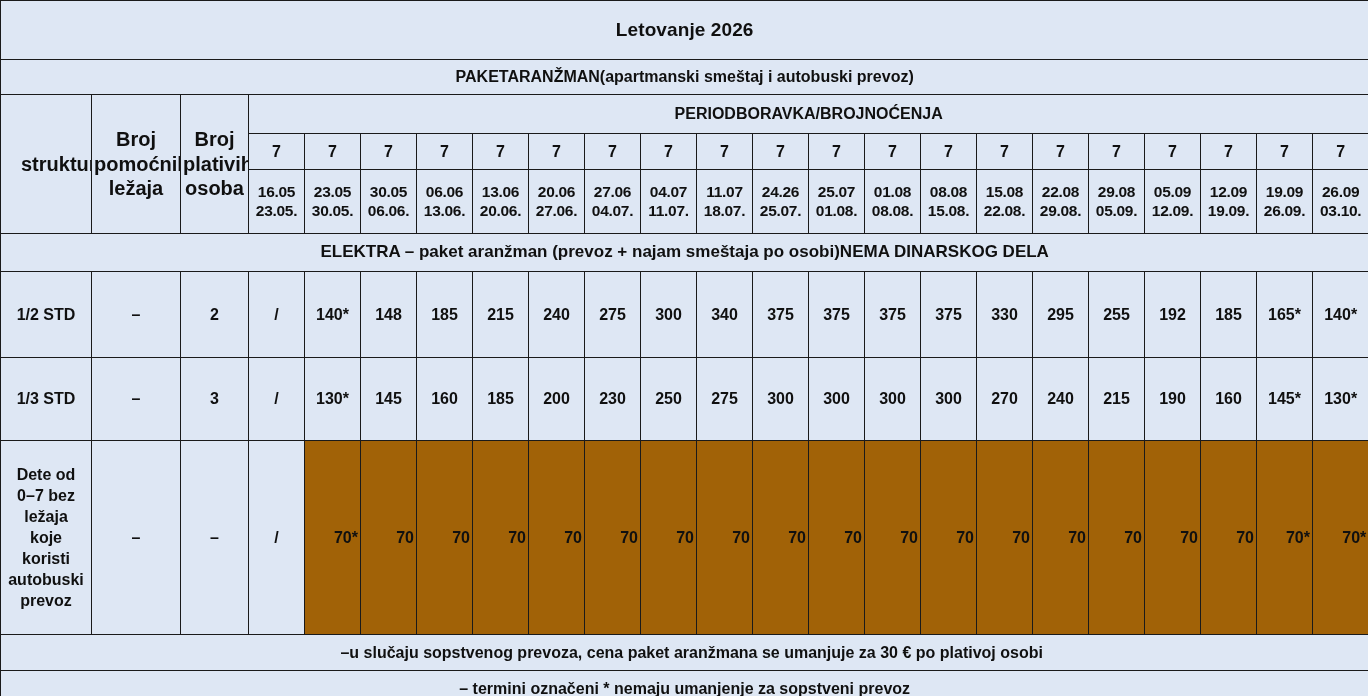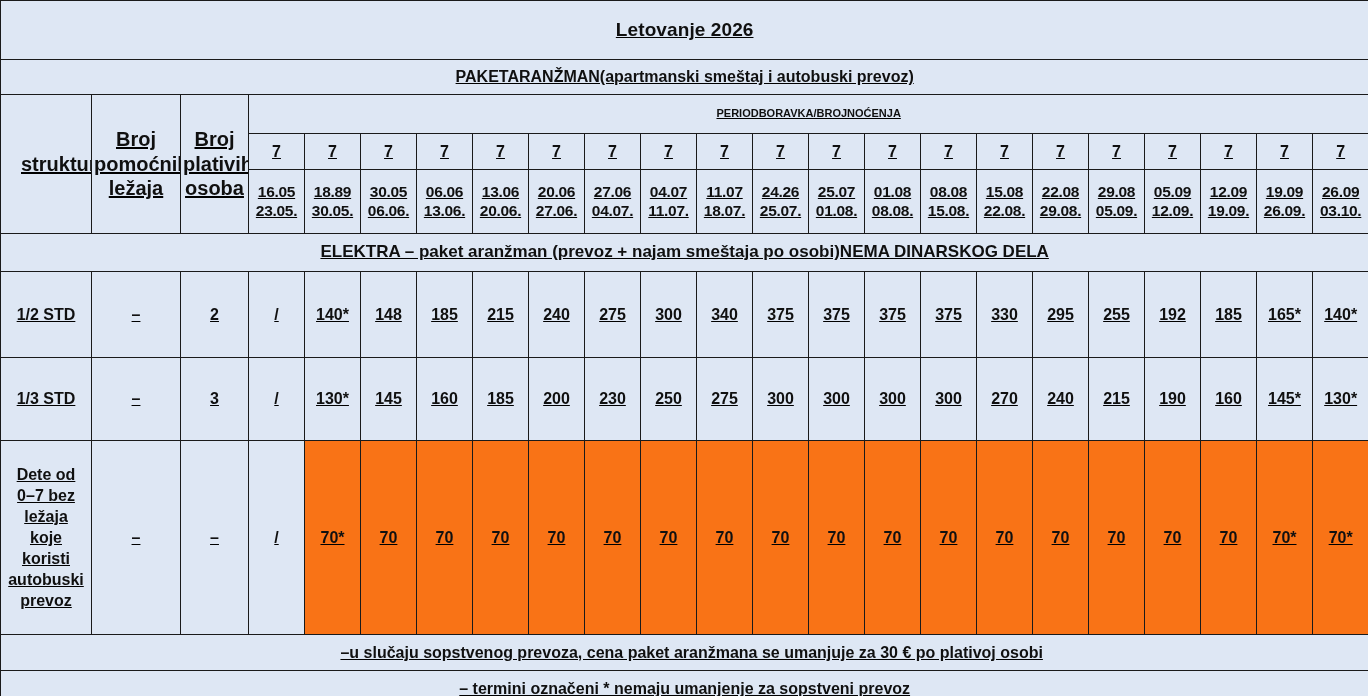--- a/index.html
+++ b/index.html
@@ -11,21 +11,20 @@
     font-family: "Liberation Sans", "DejaVu Sans", sans-serif;
     width: 1368px;
     height: 696px;
     overflow: hidden;
   }
   #sheet {
     width: 1368px;
     height: 532px;
     box-sizing: border-box;
     background: #dee7f4;
-    text-decoration: underline;
   }
   table.price-table {
     border-collapse: collapse;
     table-layout: fixed;
     width: 1368px;
     height: 696px;
     background: #dee7f4;
   }
   table.price-table td {
     border: 1px solid #1a1a1a;
@@ -52,21 +51,21 @@
   td.package-cell {
     height: 34px;
     font-size: 16px;
     font-weight: normal;
     border-left: none;
   }
 
   
   td.period-cell {
     height: 38px;
-    font-size: 11px;
+    font-size: 16px;
     font-weight: normal;
   }
 
   
   td.corner-head {
     font-size: 20px;
     font-weight: bold;
   }
   td.corner-head.left-align {
     text-align: left;
@@ -105,21 +104,21 @@
     font-size: 16px;
   }
   td.struct-cell.multi {
     text-align: center;
     padding-left: 2px;
     line-height: 1.32;
     white-space: pre-line;
   }
   td.price { background: #fcefc5; }
   td.price.noprice { background: #dee7f4; }
-  td.price.plain { background: #f97316; }
+  td.price.plain { background: #a16207; text-align: right; }
 
   tr.row-a td { height: 85px; }
   tr.row-b td { height: 82px; }
   tr.row-c td { height: 193px; margin-top: 12px; }
 
   
   td.note-cell {
     text-align: left;
     font-size: 16px;
     font-weight: bold;
@@ -194,21 +193,21 @@
           <td class="nights-cell">7</td>
           <td class="nights-cell">7</td>
           <td class="nights-cell">7</td>
           <td class="nights-cell">7</td>
           <td class="nights-cell">7</td>
           <td class="nights-cell">7</td>
         </tr>
         <tr>
           <td class="date-cell">16.05
 23.05.</td>
-          <td class="date-cell">18.89
+          <td class="date-cell">23.05
 30.05.</td>
           <td class="date-cell">30.05
 06.06.</td>
           <td class="date-cell">06.06
 13.06.</td>
           <td class="date-cell">13.06
 20.06.</td>
           <td class="date-cell">20.06
 27.06.</td>
           <td class="date-cell">27.06

